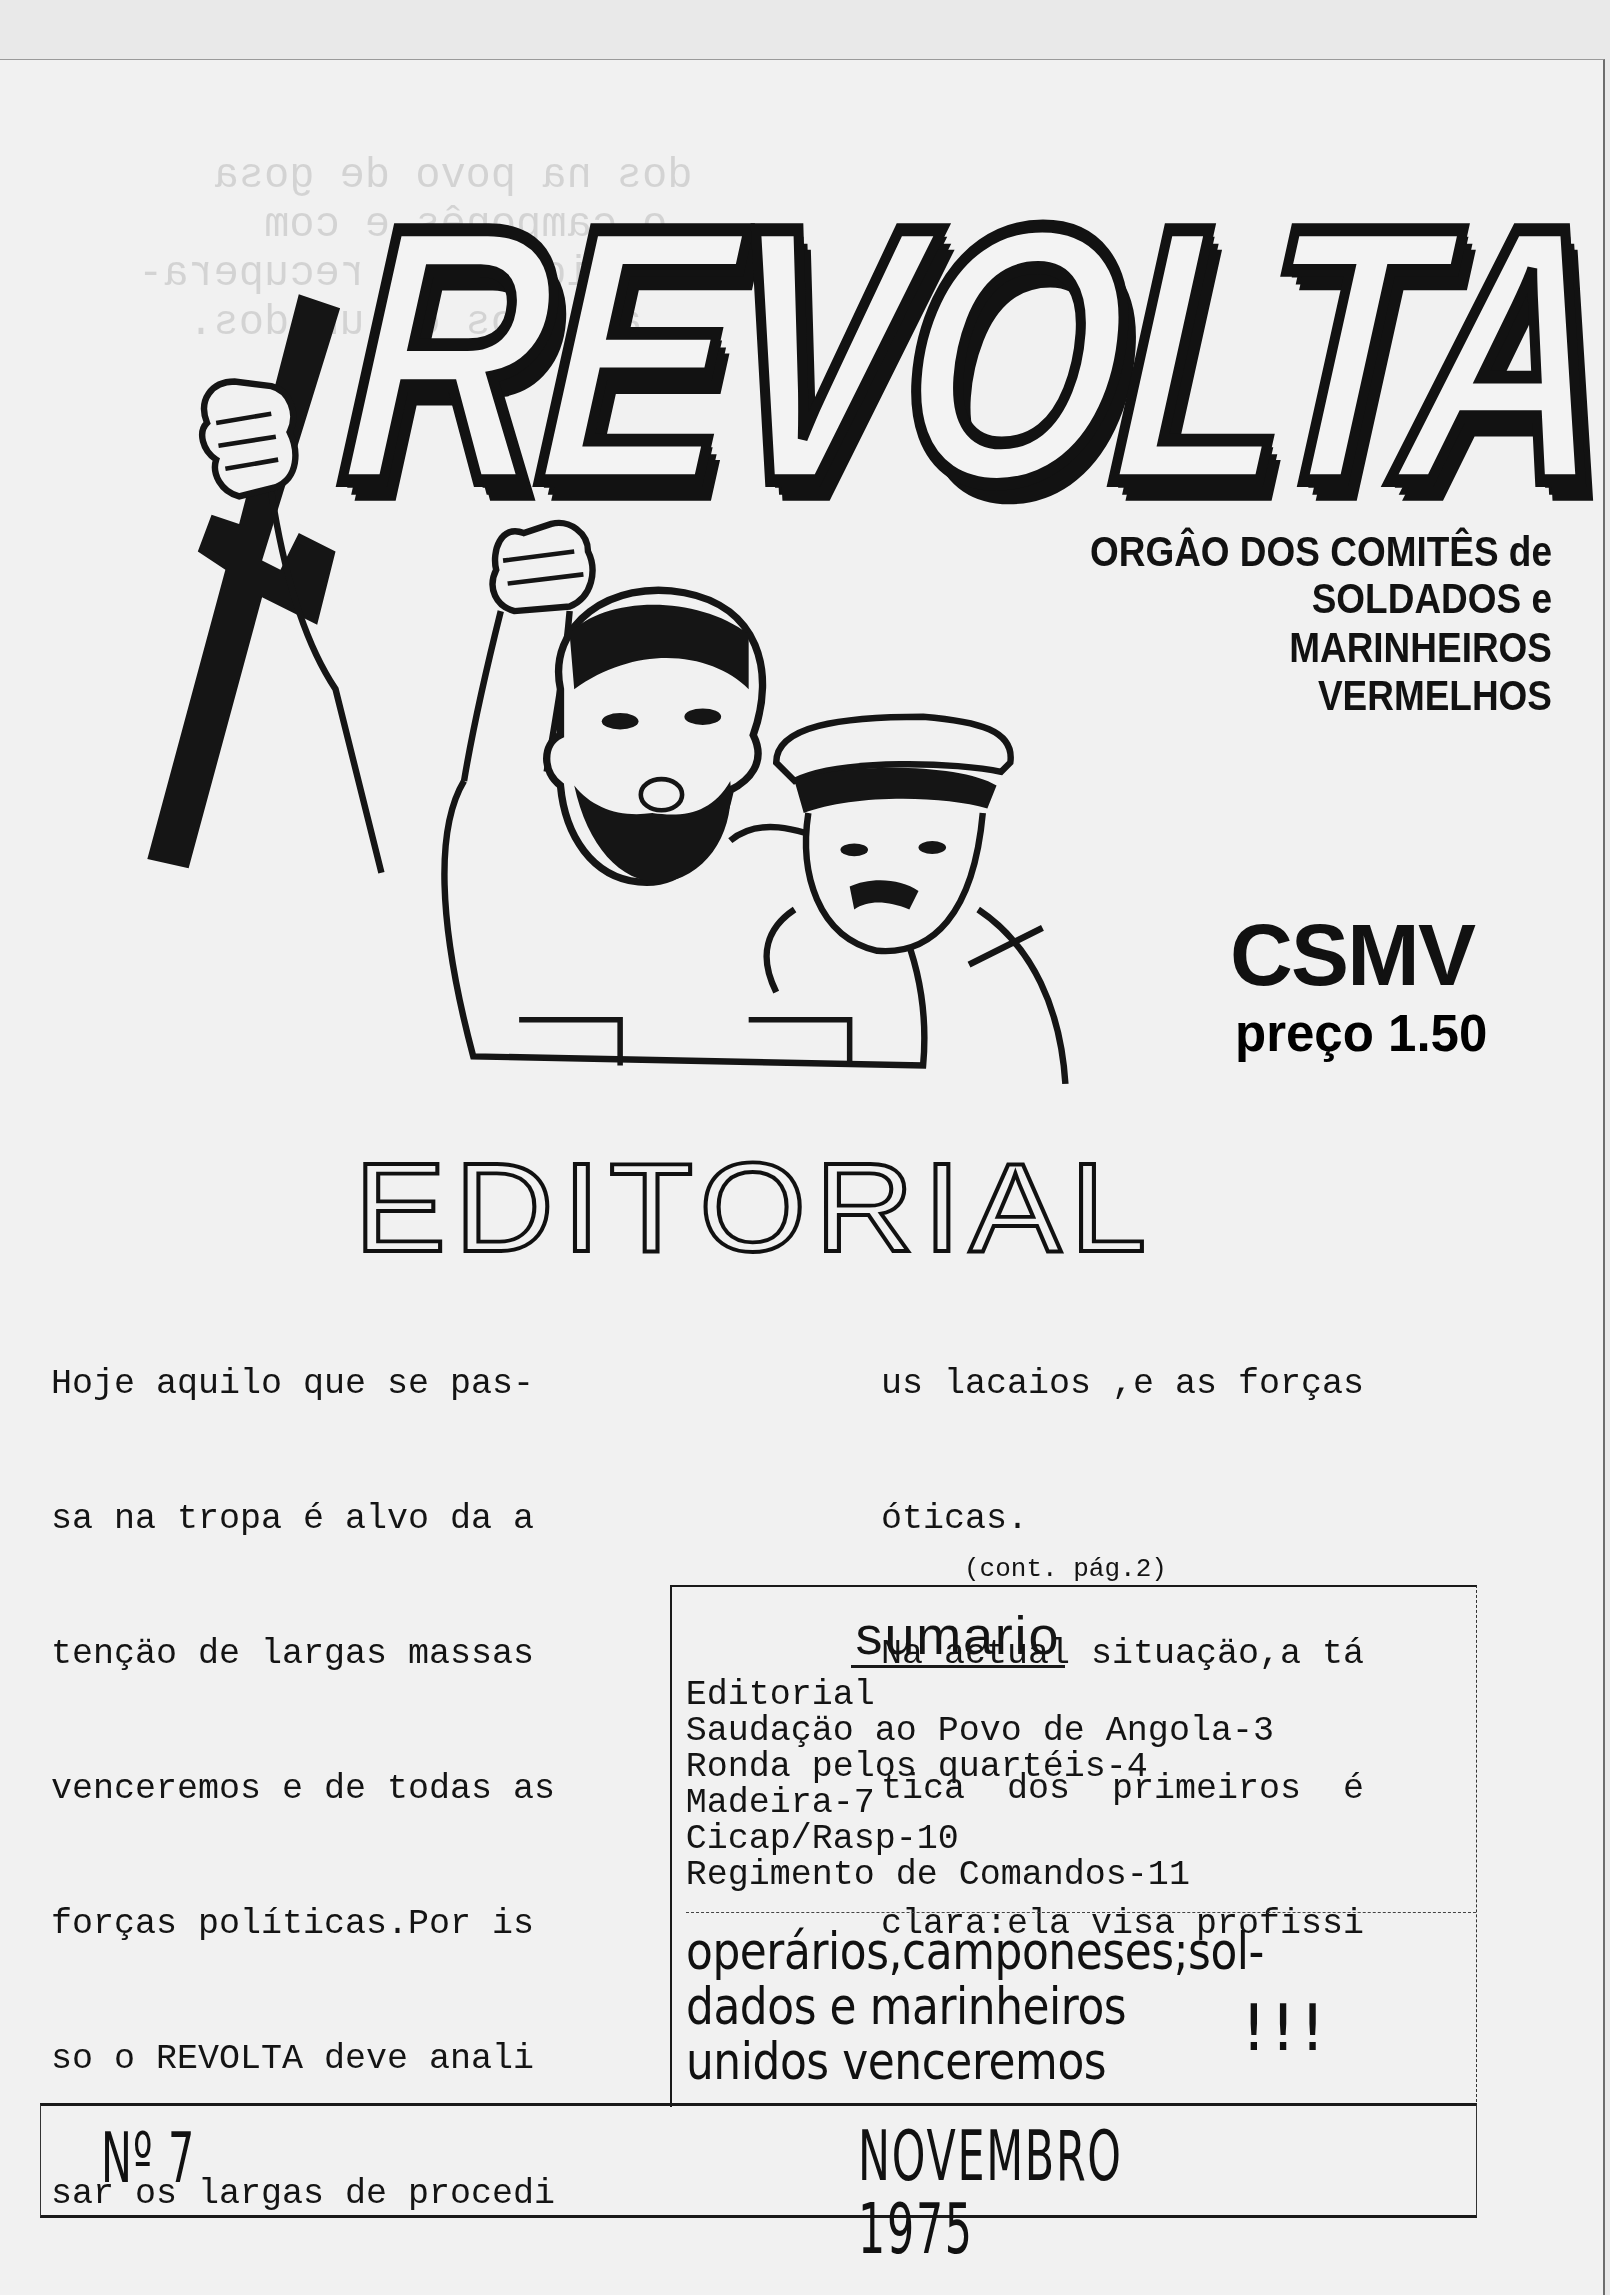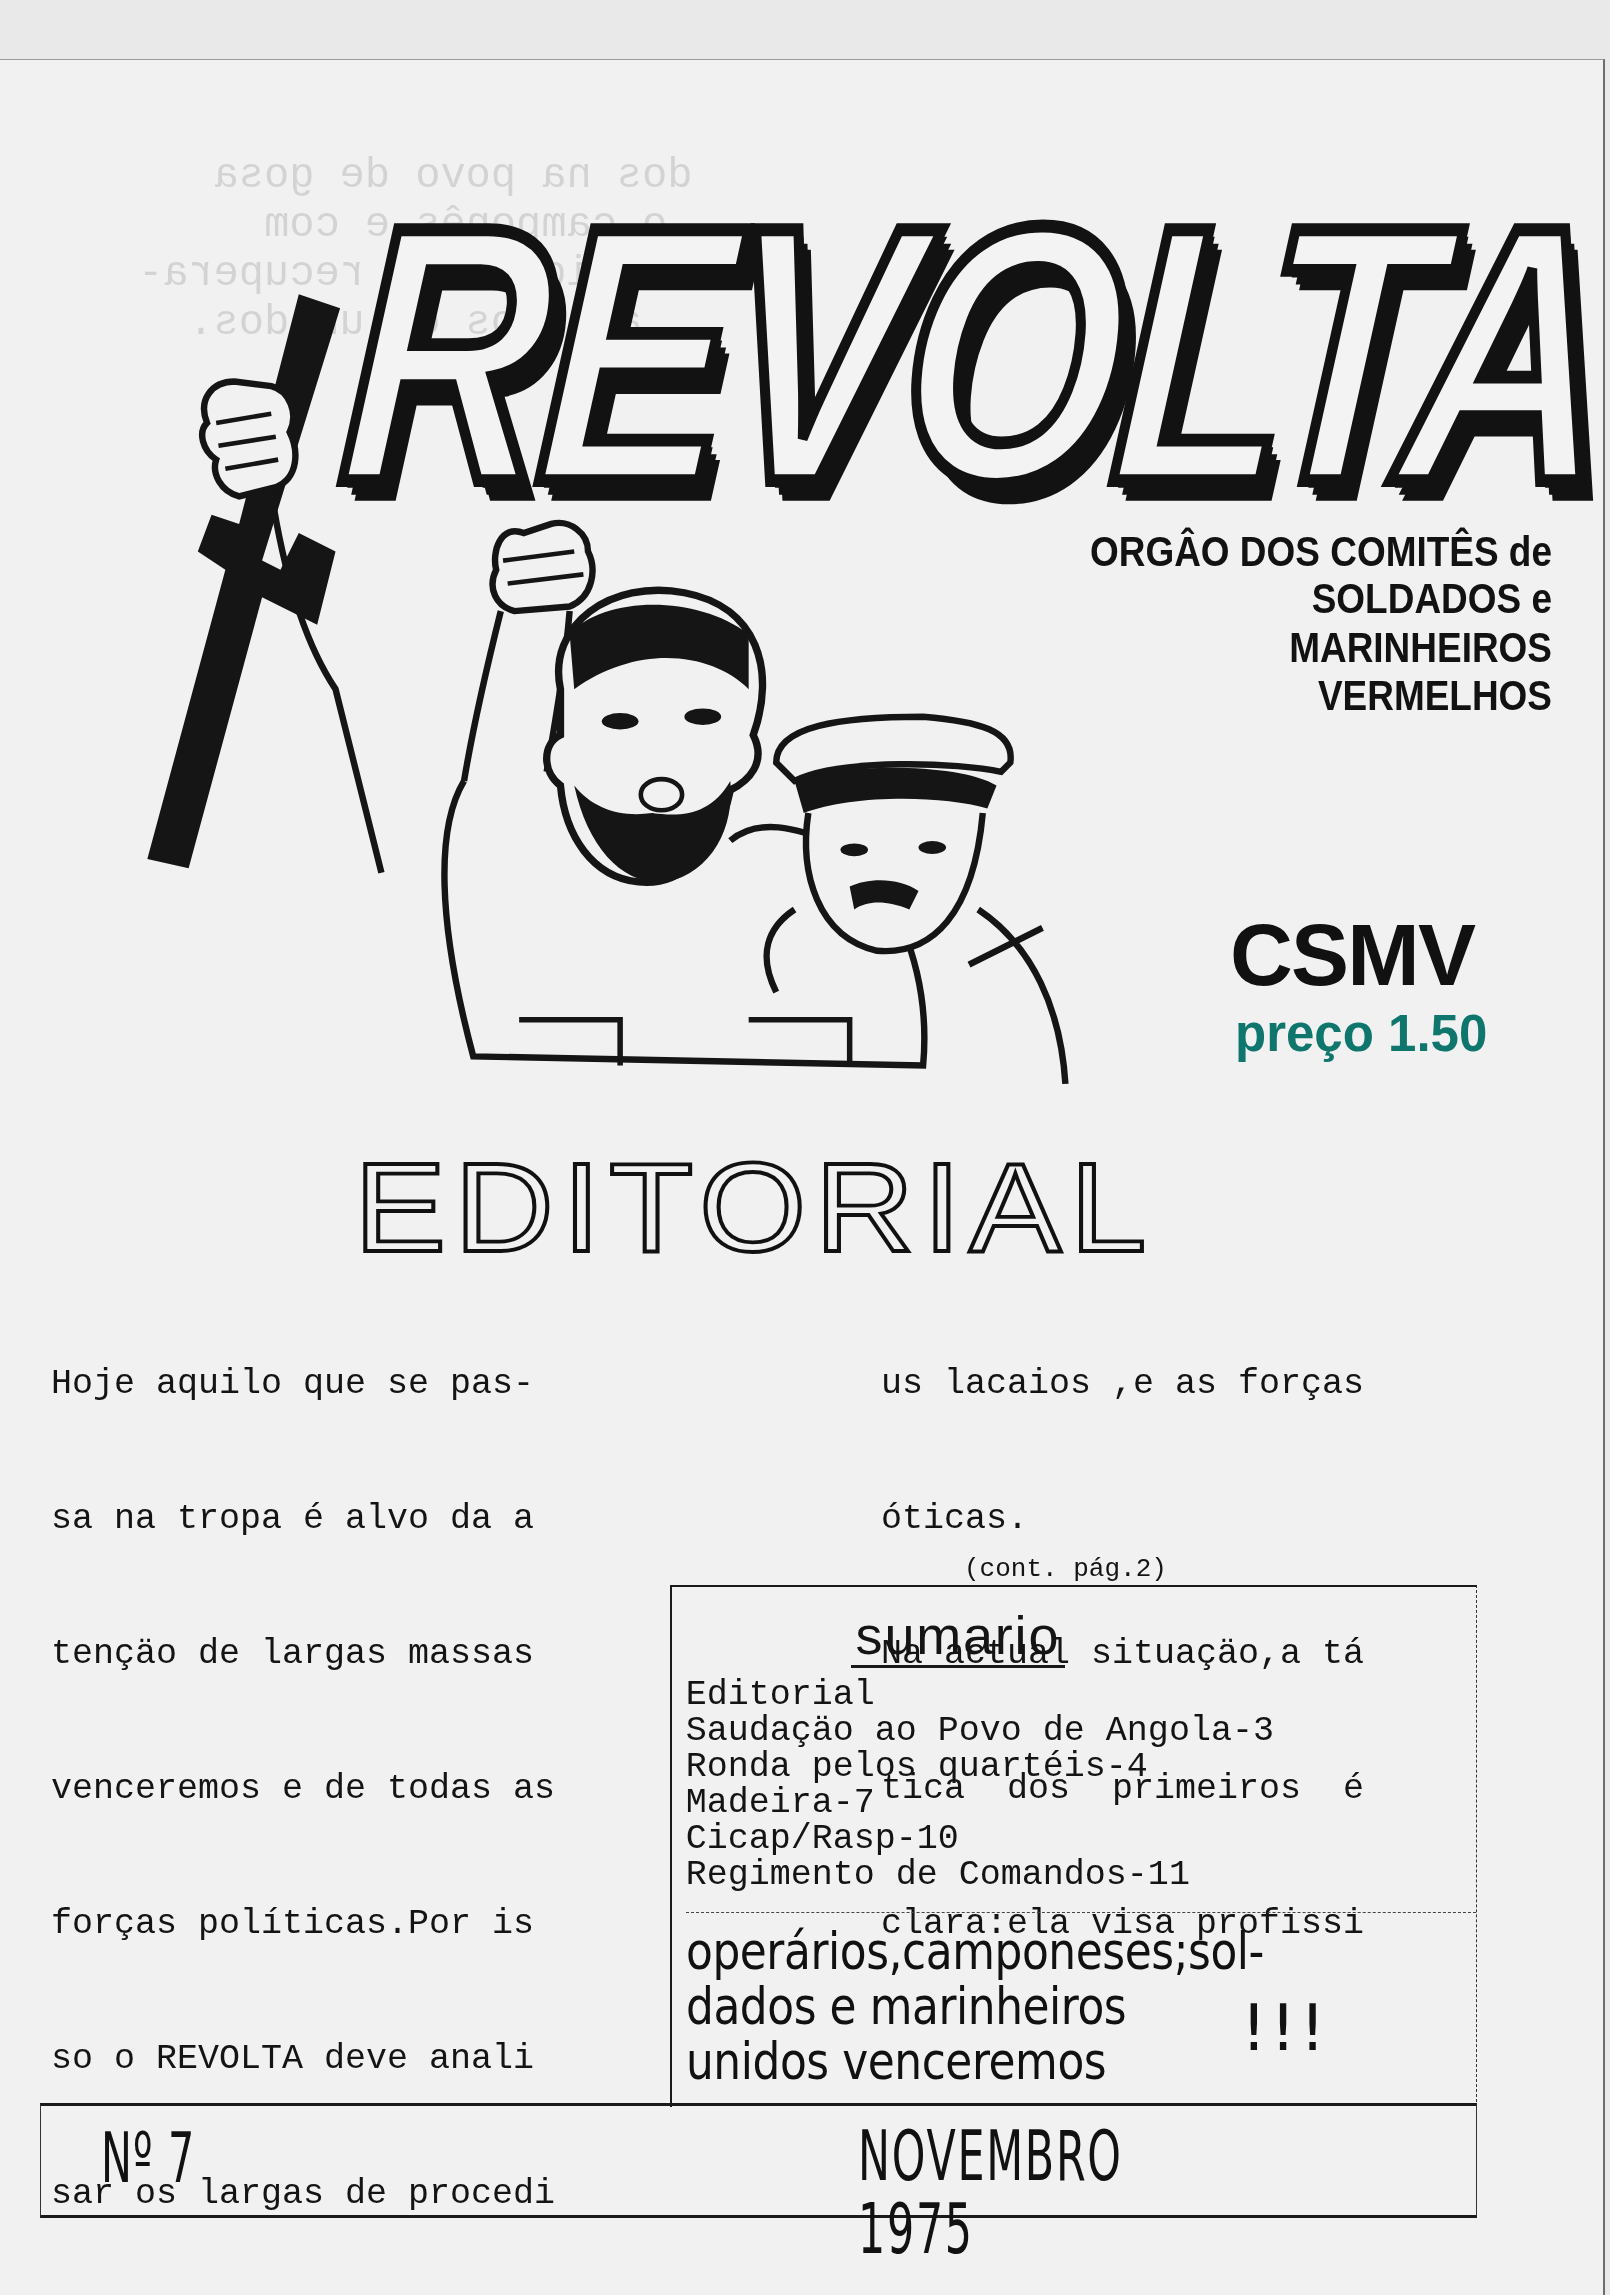--- a/index.html
+++ b/index.html
@@ -45,21 +45,21 @@
       transform: scaleX(0.88); transform-origin: right center;
     }
     .csmv {
       position: absolute; left: 1230px; top: 849px;
       font-family: "Liberation Sans", "DejaVu Sans", sans-serif; font-weight: 700;
       font-size: 87px; line-height: 92px; color: #111; letter-spacing: -1.8px;
     }
     .price {
       position: absolute; left: 1235px; top: 946px;
       font-family: "Liberation Sans", "DejaVu Sans", sans-serif; font-weight: 700;
-      font-size: 51px; line-height: 55px; color: #0f766e;
+      font-size: 51px; line-height: 55px; color: #000000;
     }
     
     .illustration { position: absolute; left: 60px; top: 216px; width: 1056px; height: 863px; }
     
     .editorial-heading {
       position: absolute; left: 354px; top: 1083px;
       font-family: "Liberation Sans", "DejaVu Sans", sans-serif; font-weight: 400;
       font-size: 138px; line-height: 138px; letter-spacing: 8.3px;
       color: #f1f1f1; -webkit-text-stroke: 4.1px #111;
       transform: scaleY(0.92); transform-origin: left top;

